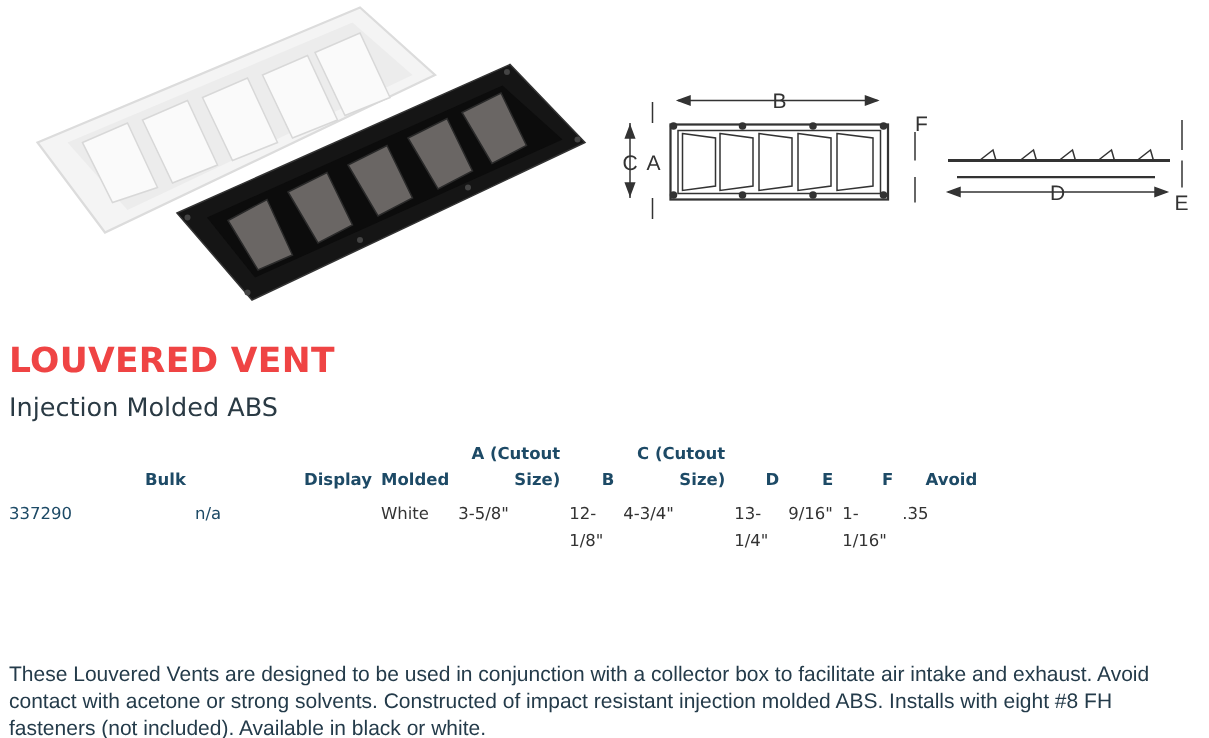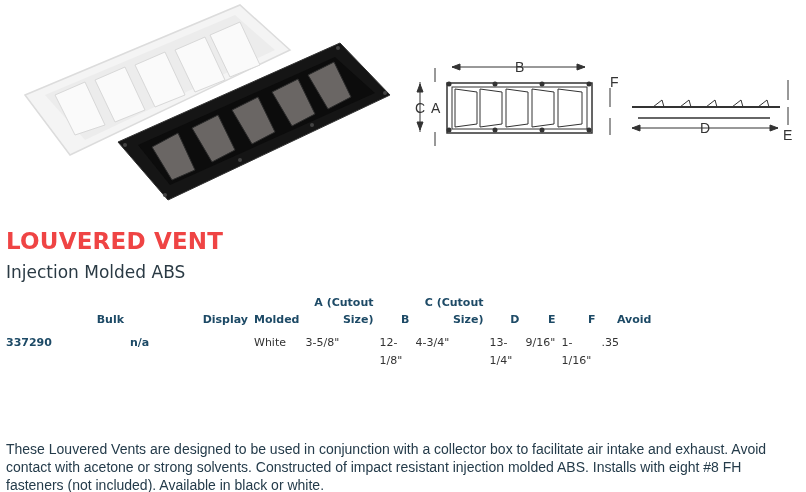--- a/index.html
+++ b/index.html
@@ -4,21 +4,21 @@
 <style>
   html,body{margin:0;padding:0;background:#fff;}
   body{width:806px;height:492px;position:relative;overflow:hidden;font-family:"DejaVu Sans","Liberation Sans",sans-serif;color:#1a3a4a;}
   .photo{position:absolute;left:0;top:0;width:400px;height:220px;}
   .diagram{position:absolute;left:400px;top:40px;width:406px;height:110px;}
   .title{position:absolute;left:6px;top:228px;font-family:"DejaVu Sans",sans-serif;font-weight:bold;font-size:23px;color:#ef4444;letter-spacing:0.2px;}
   .subtitle{position:absolute;left:6px;top:262px;font-size:17px;color:#2a3a44;}
   table.spec{position:absolute;left:3px;top:294px;border-collapse:collapse;font-size:11px;}
   table.spec th{color:#1d4a66;font-weight:bold;text-align:right;vertical-align:bottom;padding:0 3px 6px 3px;line-height:17px;}
   table.spec td{vertical-align:top;padding:0 3px 8px 3px;line-height:18px;color:#333;}
-  table.spec td.b{font-weight:bold;color:#1d4a66;}
+  table.spec td.b{font-weight:normal;color:#1d4a66;}
   .desc{position:absolute;left:6px;top:440px;width:790px;font-size:14px;line-height:18px;color:#243b4a;font-family:"Liberation Sans",sans-serif;}
 </style>
 </head>
 <body>
 
 <svg class="photo" viewBox="0 0 400 220">
 
   <g>
     <polygon points="25,95 240,5 290,50 70,155" fill="#f4f4f4" stroke="#dcdcdc" stroke-width="1.5"></polygon>
     <polygon points="45,95 235,15 275,50 85,140" fill="#ececec"></polygon>

